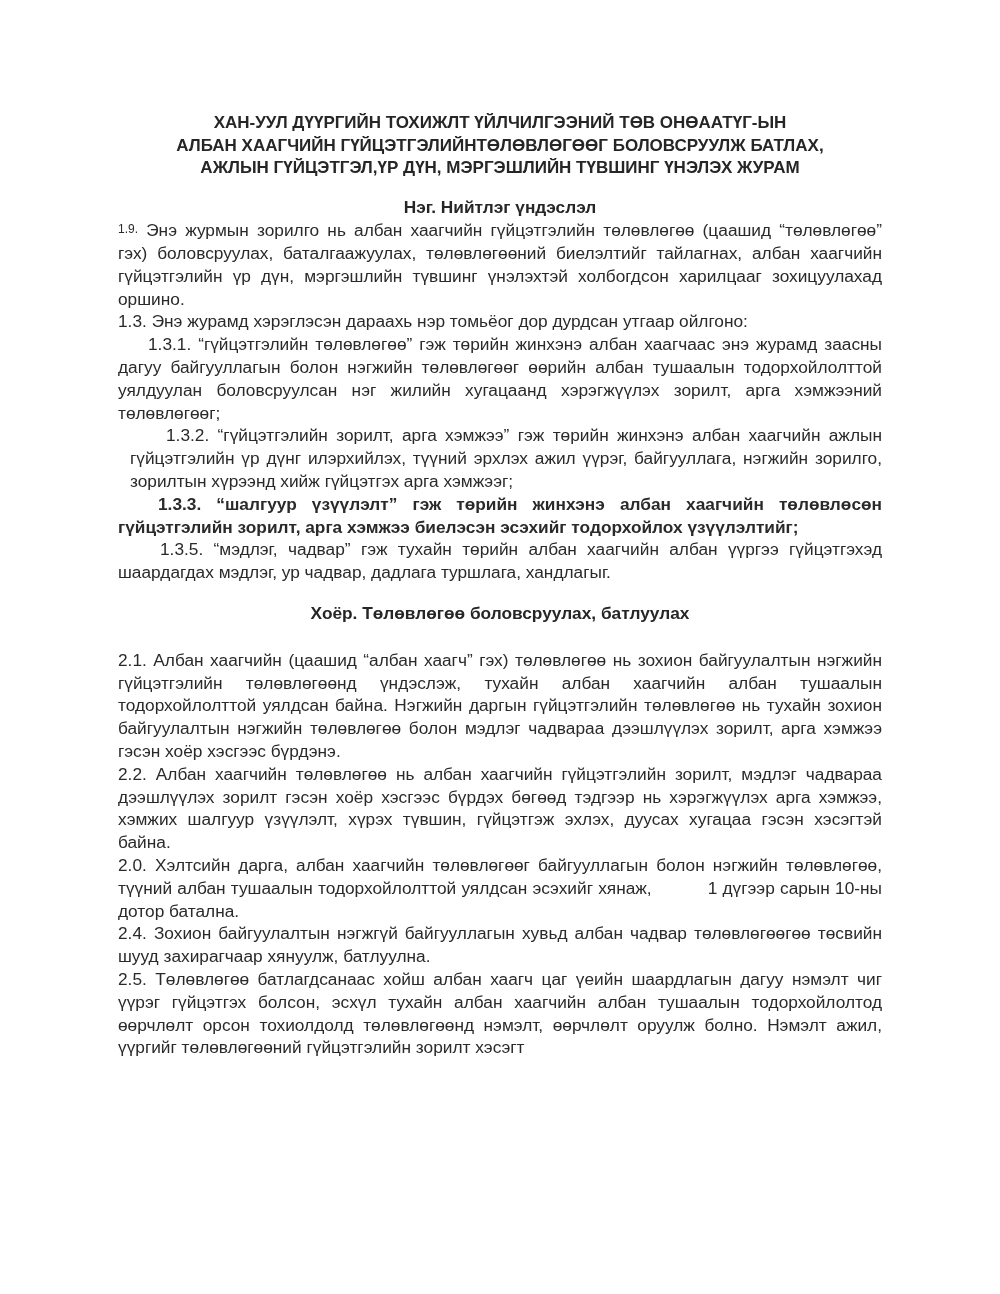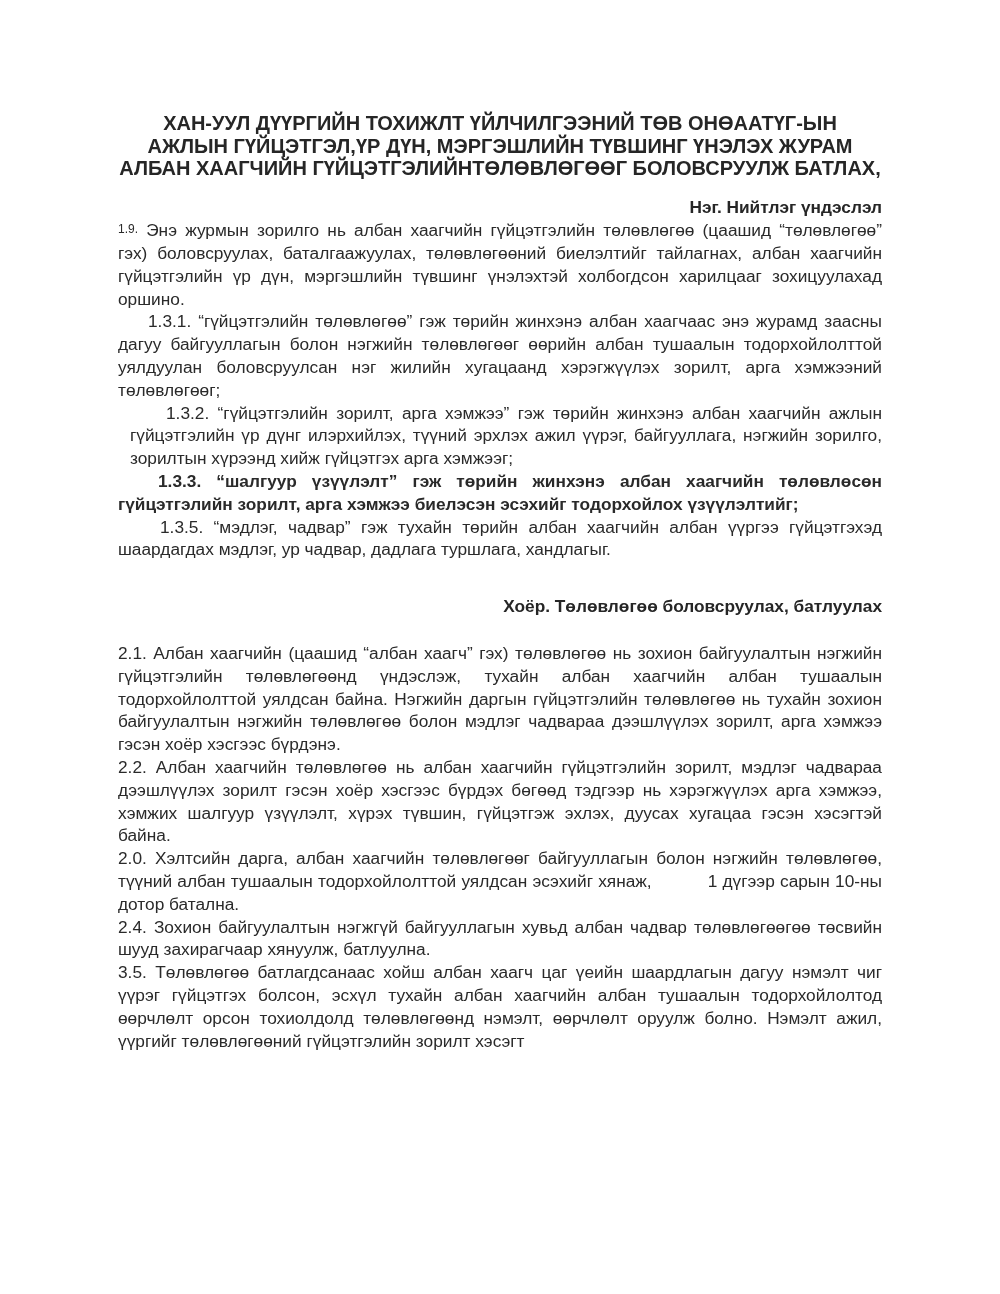--- a/index.html
+++ b/index.html
@@ -5,69 +5,70 @@
   html, body { margin: 0; padding: 0; background: #ffffff; }
   body { width: 1000px; height: 1294px; position: relative; overflow: hidden; }
   .page {
     position: absolute; left: 118px; top: 112px; width: 764px;
     font-family: "Liberation Sans", sans-serif;
     color: #2a2a2a;
     font-size: 17.3px;
     line-height: 22.8px;
   }
   .title {
-    font-weight: bold; text-align: center; font-size: 20px; line-height: 22.5px;
+    font-weight: bold; text-align: center; font-size: 17px; line-height: 22.5px;
     color: #262626; margin: 0 0 16px 0;
   }
   .title div { white-space: nowrap; }
   .section-heading {
-    font-weight: bold; text-align: right; color: #262626; margin: 0;
+    font-weight: bold; text-align: center; color: #262626; margin: 0;
   }
   .h1 { margin-top: 0; }
-  .h2 { margin-top: 34px; margin-bottom: 24px; }
+  .h2 { margin-top: 18px; margin-bottom: 24px; }
   p { margin: 0; text-align: justify; }
   .num-small { font-size: 12px; vertical-align: 3px; }
   .ind1 { text-indent: 30px; }
   .ind2 { text-indent: 36px; margin-left: 12px; }
   .ind3 { text-indent: 40px; font-weight: bold; }
   .ind4 { text-indent: 44px; }
   .ind5 { text-indent: 42px; }
   .gap { display: inline-block; width: 56px; }
 </style>
 </head>
 <body>
 
 <div class="page">
 
   <div class="title">
     <div>ХАН-УУЛ ДҮҮРГИЙН ТОХИЖЛТ ҮЙЛЧИЛГЭЭНИЙ ТӨВ ОНӨААТҮГ-ЫН</div>
+    <div>АЛБАН ХААГЧИЙН ГҮЙЦЭТГЭЛИЙНТӨЛӨВЛӨГӨӨГ БОЛОВСРУУЛЖ БАТЛАХ,</div>
     <div>АЖЛЫН ГҮЙЦЭТГЭЛ,ҮР ДҮН, МЭРГЭШЛИЙН ТҮВШИНГ ҮНЭЛЭХ ЖУРАМ</div>
-    <div>АЛБАН ХААГЧИЙН ГҮЙЦЭТГЭЛИЙНТӨЛӨВЛӨГӨӨГ БОЛОВСРУУЛЖ БАТЛАХ,</div>
   </div>
 
   <div class="section-heading h1">Нэг. Нийтлэг үндэслэл</div>
 
   <p><span class="num-small">1.9.</span> <span>Энэ журмын зорилго нь албан хаагчийн гүйцэтгэлийн төлөвлөгөө (цаашид “төлөвлөгөө” гэх) боловсруулах, баталгаажуулах, төлөвлөгөөний биелэлтийг тайлагнах, албан хаагчийн гүйцэтгэлийн үр дүн, мэргэшлийн түвшинг үнэлэхтэй холбогдсон харилцааг зохицуулахад оршино.</span></p>
 
 
+  <p><span>1.3.</span> <span>Энэ журамд хэрэглэсэн дараахь нэр томьёог дор дурдсан утгаар ойлгоно:</span></p>
 
   <p class="ind1"><span>1.3.1.</span> <span>“гүйцэтгэлийн төлөвлөгөө” гэж төрийн жинхэнэ албан хаагчаас энэ журамд заасны дагуу байгууллагын болон нэгжийн төлөвлөгөөг өөрийн албан тушаалын тодорхойлолттой уялдуулан боловсруулсан нэг жилийн хугацаанд хэрэгжүүлэх зорилт, арга хэмжээний төлөвлөгөөг;</span></p>
 
   <p class="ind2"><span>1.3.2.</span> <span>“гүйцэтгэлийн зорилт, арга хэмжээ” гэж төрийн жинхэнэ албан хаагчийн ажлын гүйцэтгэлийн үр дүнг илэрхийлэх, түүний эрхлэх ажил үүрэг, байгууллага, нэгжийн зорилго, зорилтын хүрээнд хийж гүйцэтгэх арга хэмжээг;</span></p>
 
   <p class="ind3"><span>1.3.3.</span> <span>“шалгуур үзүүлэлт” гэж төрийн жинхэнэ албан хаагчийн төлөвлөсөн гүйцэтгэлийн зорилт, арга хэмжээ биелэсэн эсэхийг тодорхойлох үзүүлэлтийг;</span></p>
 
 
   <p class="ind5"><span>1.3.5.</span> <span>“мэдлэг, чадвар” гэж тухайн төрийн албан хаагчийн албан үүргээ гүйцэтгэхэд шаардагдах мэдлэг, ур чадвар, дадлага туршлага, хандлагыг.</span></p>
 
   <div class="section-heading h2">Хоёр. Төлөвлөгөө боловсруулах, батлуулах</div>
 
   <p><span>2.1.</span> <span>Албан хаагчийн (цаашид “албан хаагч” гэх) төлөвлөгөө нь зохион байгуулалтын нэгжийн гүйцэтгэлийн төлөвлөгөөнд үндэслэж, тухайн албан хаагчийн албан тушаалын тодорхойлолттой уялдсан байна. Нэгжийн даргын гүйцэтгэлийн төлөвлөгөө нь тухайн зохион байгуулалтын нэгжийн төлөвлөгөө болон мэдлэг чадвараа дээшлүүлэх зорилт, арга хэмжээ гэсэн хоёр хэсгээс бүрдэнэ.</span></p>
 
   <p><span>2.2.</span> <span>Албан хаагчийн төлөвлөгөө нь албан хаагчийн гүйцэтгэлийн зорилт, мэдлэг чадвараа дээшлүүлэх зорилт гэсэн хоёр хэсгээс бүрдэх бөгөөд тэдгээр нь хэрэгжүүлэх арга хэмжээ, хэмжих шалгуур үзүүлэлт, хүрэх түвшин, гүйцэтгэж эхлэх, дуусах хугацаа гэсэн хэсэгтэй байна.</span></p>
 
   <p><span>2.0.</span> <span>Хэлтсийн дарга, албан хаагчийн төлөвлөгөөг байгууллагын болон нэгжийн төлөвлөгөө, түүний албан тушаалын тодорхойлолттой уялдсан эсэхийг хянаж,</span><span class="gap"></span><span>1 дүгээр сарын 10-ны дотор батална.</span></p>
 
   <p><span>2.4.</span> <span>Зохион байгуулалтын нэгжгүй байгууллагын хувьд албан чадвар төлөвлөгөөгөө төсвийн шууд захирагчаар хянуулж, батлуулна.</span></p>
 
-  <p><span>3.5.</span> <span>Төлөвлөгөө батлагдсанаас хойш албан хаагч цаг үеийн шаардлагын дагуу нэмэлт чиг үүрэг гүйцэтгэх болсон, эсхүл тухайн албан хаагчийн албан тушаалын тодорхойлолтод өөрчлөлт орсон тохиолдолд төлөвлөгөөнд нэмэлт, өөрчлөлт оруулж болно. Нэмэлт ажил, үүргийг төлөвлөгөөний гүйцэтгэлийн зорилт хэсэгт</span></p>
+  <p><span>2.5.</span> <span>Төлөвлөгөө батлагдсанаас хойш албан хаагч цаг үеийн шаардлагын дагуу нэмэлт чиг үүрэг гүйцэтгэх болсон, эсхүл тухайн албан хаагчийн албан тушаалын тодорхойлолтод өөрчлөлт орсон тохиолдолд төлөвлөгөөнд нэмэлт, өөрчлөлт оруулж болно. Нэмэлт ажил, үүргийг төлөвлөгөөний гүйцэтгэлийн зорилт хэсэгт</span></p>
 
 </div>
 
 </body></html>

